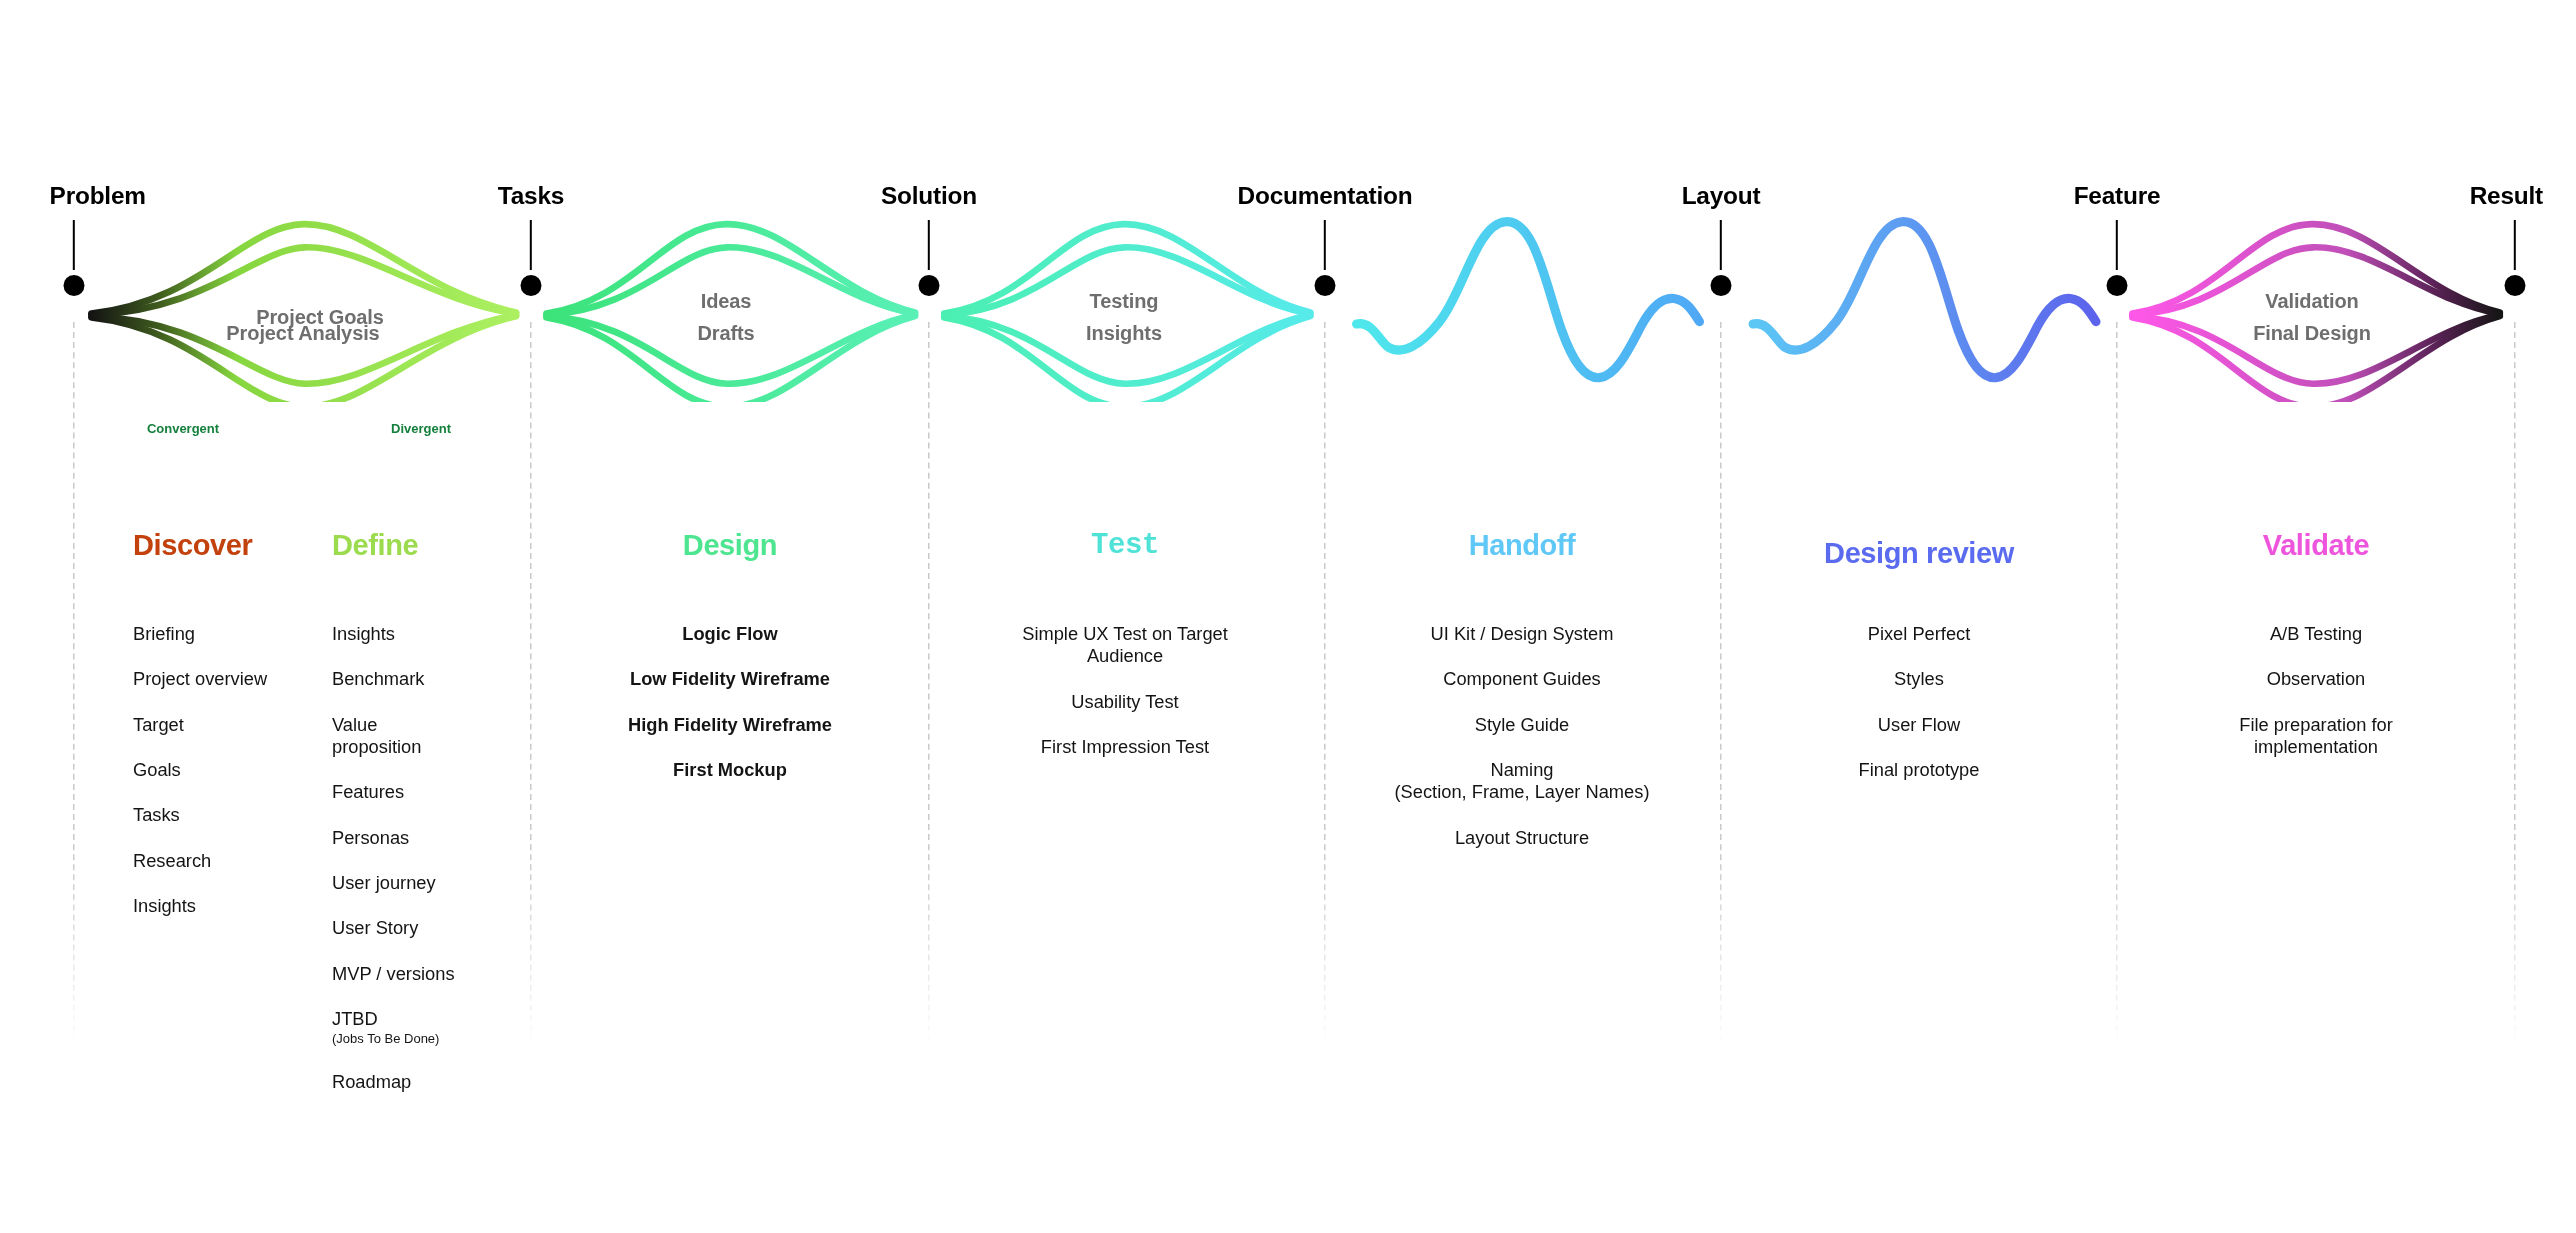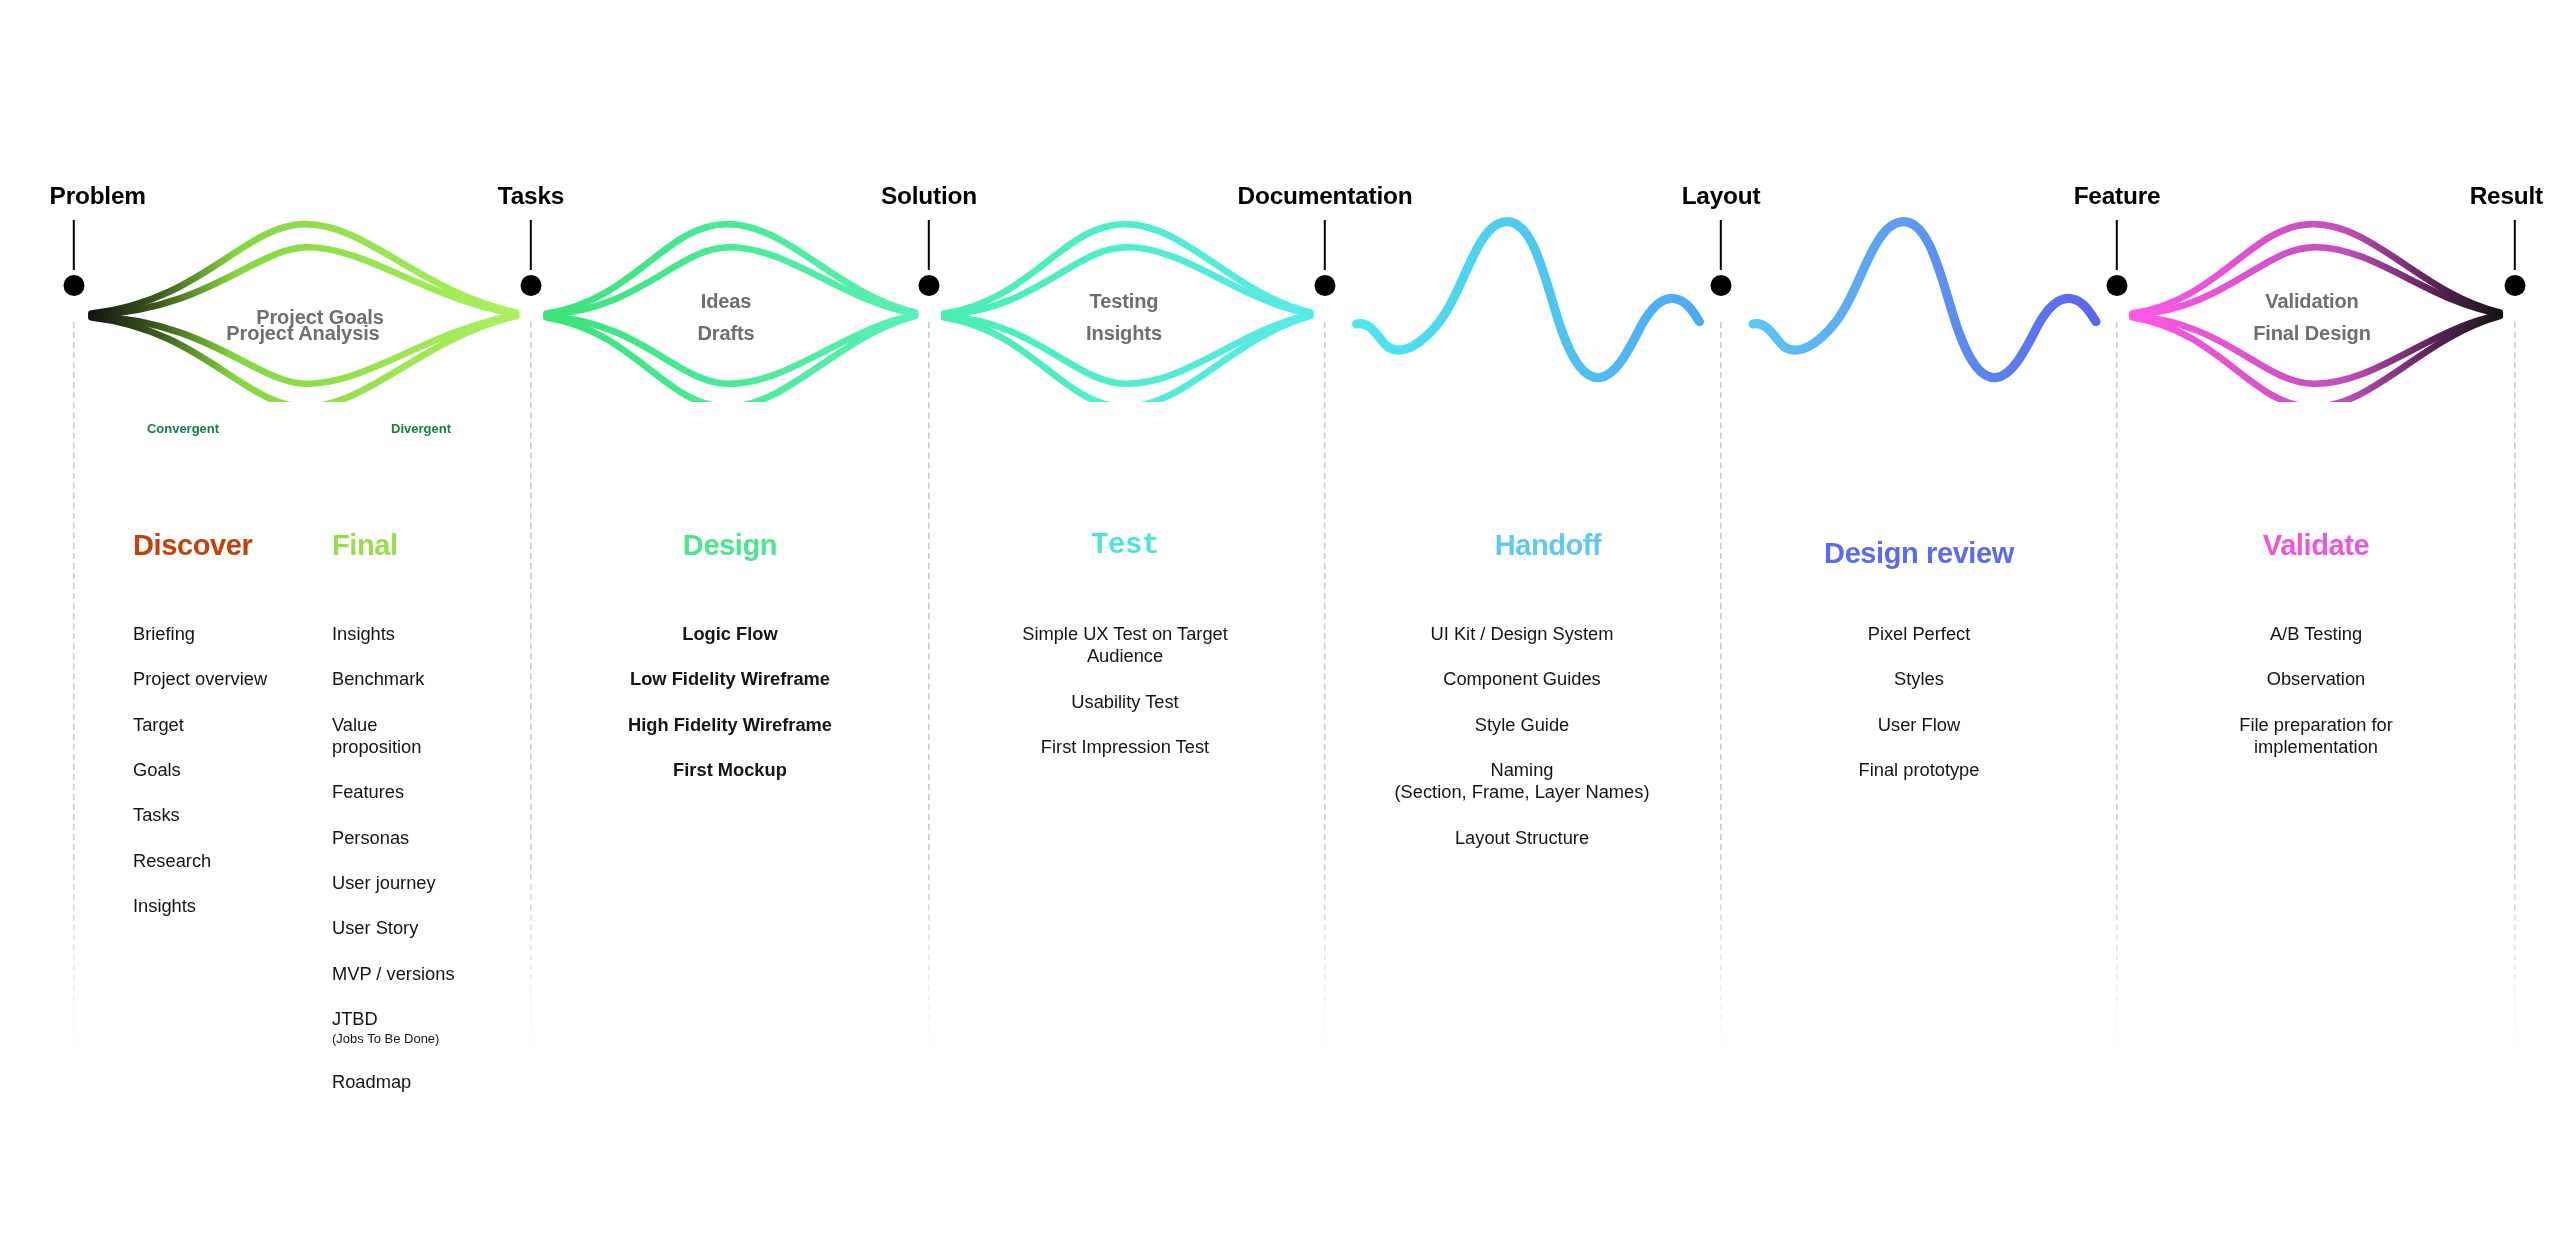--- a/index.html
+++ b/index.html
@@ -199,21 +199,21 @@
       <div class="stage-head al-left" style="left:133px;top:529px;color:#c2410c;">Discover</div>
       <div class="stage-list al-left" style="left:133px;top:623px;">
         <div class="item"><span>Briefing</span></div>
         <div class="item"><span>Project overview</span></div>
         <div class="item"><span>Target</span></div>
         <div class="item"><span>Goals</span></div>
         <div class="item"><span>Tasks</span></div>
         <div class="item"><span>Research</span></div>
         <div class="item"><span>Insights</span></div>
       </div>
-      <div class="stage-head al-left" style="left:332px;top:529px;color:#9BDB4D;">Final</div>
+      <div class="stage-head al-left" style="left:332px;top:529px;color:#9BDB4D;">Define</div>
       <div class="stage-list al-left" style="left:332px;top:623px;">
         <div class="item"><span>Insights</span></div>
         <div class="item"><span>Benchmark</span></div>
         <div class="item"><span>Value
 proposition</span></div>
         <div class="item"><span>Features</span></div>
         <div class="item"><span>Personas</span></div>
         <div class="item"><span>User journey</span></div>
         <div class="item"><span>User Story</span></div>
         <div class="item"><span>MVP / versions</span></div>
@@ -227,21 +227,21 @@
         <div class="item"><span>High Fidelity Wireframe</span></div>
         <div class="item"><span>First Mockup</span></div>
       </div>
       <div class="stage-head " style="left:1125px;top:529px;color:#4FE3D7;font-family:Liberation Mono, monospace;">Test</div>
       <div class="stage-list al-center" style="left:1125px;top:623px;">
         <div class="item"><span>Simple UX Test on Target
 Audience</span></div>
         <div class="item"><span>Usability Test</span></div>
         <div class="item"><span>First Impression Test</span></div>
       </div>
-      <div class="stage-head " style="left:1522px;top:529px;color:#5FC8F7;margin-left:26px;">Handoff</div>
+      <div class="stage-head " style="left:1522px;top:529px;color:#5FC8F7;">Handoff</div>
       <div class="stage-list al-center" style="left:1522px;top:623px;">
         <div class="item"><span>UI Kit / Design System</span></div>
         <div class="item"><span>Component Guides</span></div>
         <div class="item"><span>Style Guide</span></div>
         <div class="item"><span>Naming
 (Section, Frame, Layer Names)</span></div>
         <div class="item"><span>Layout Structure</span></div>
       </div>
       <div class="stage-head " style="left:1919px;top:529px;color:#5A6BF0;margin-top:8px;">Design review</div>
       <div class="stage-list al-center" style="left:1919px;top:623px;">

